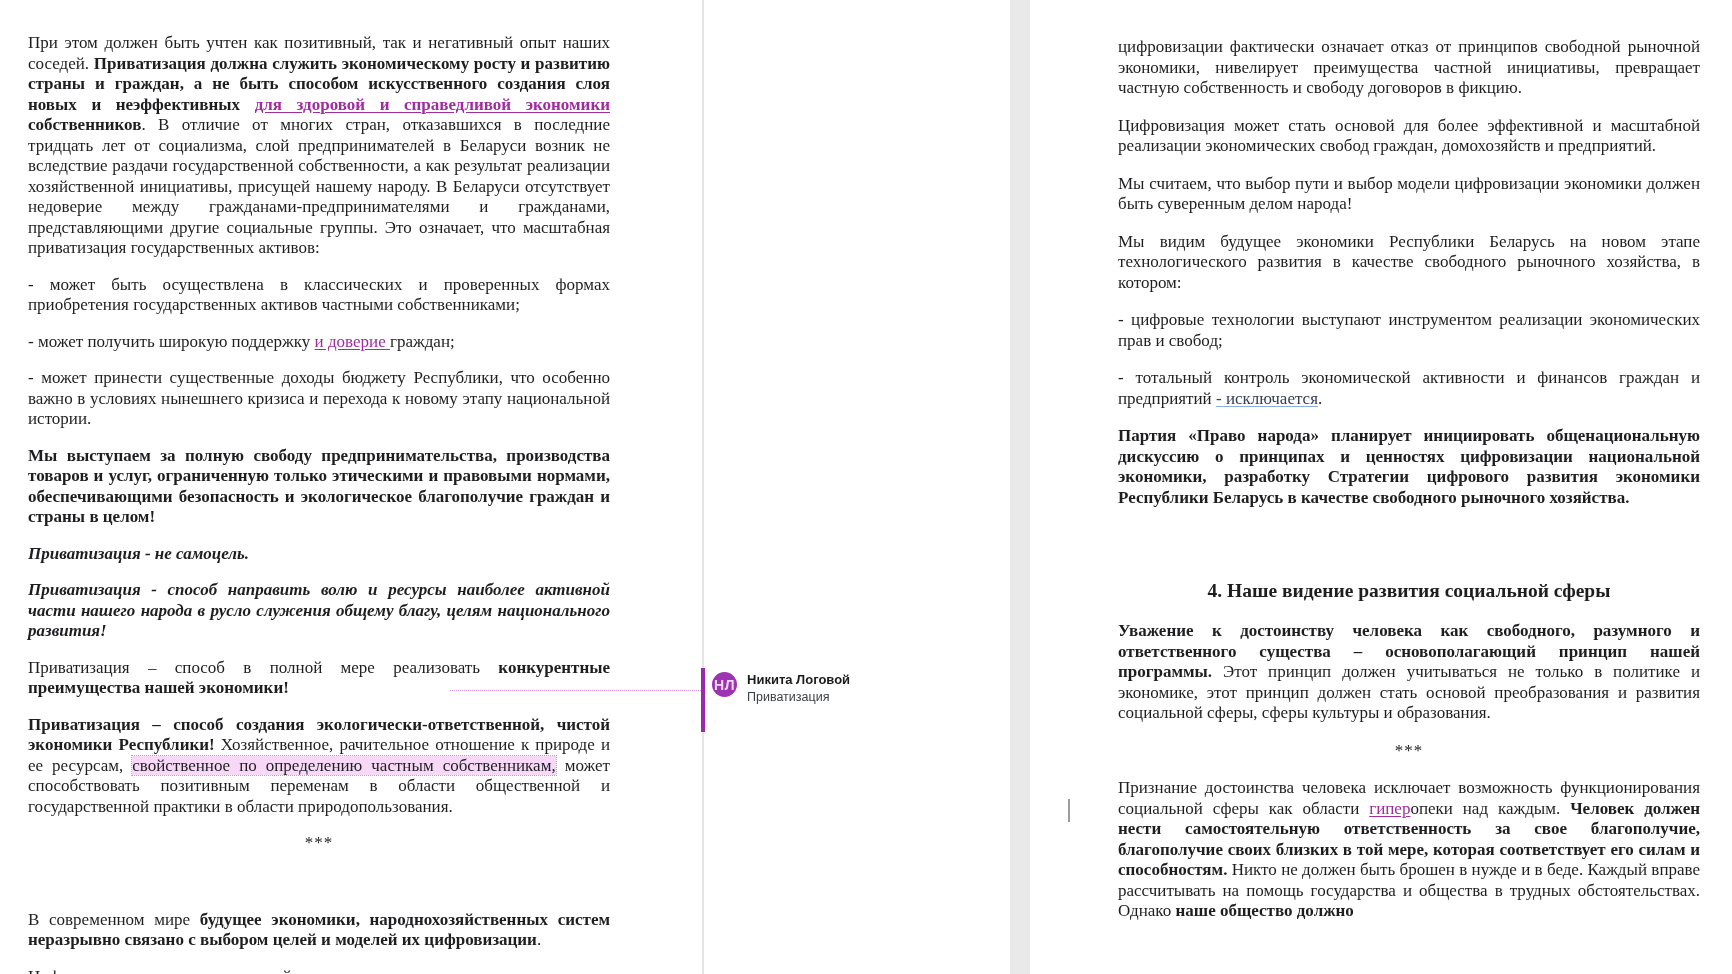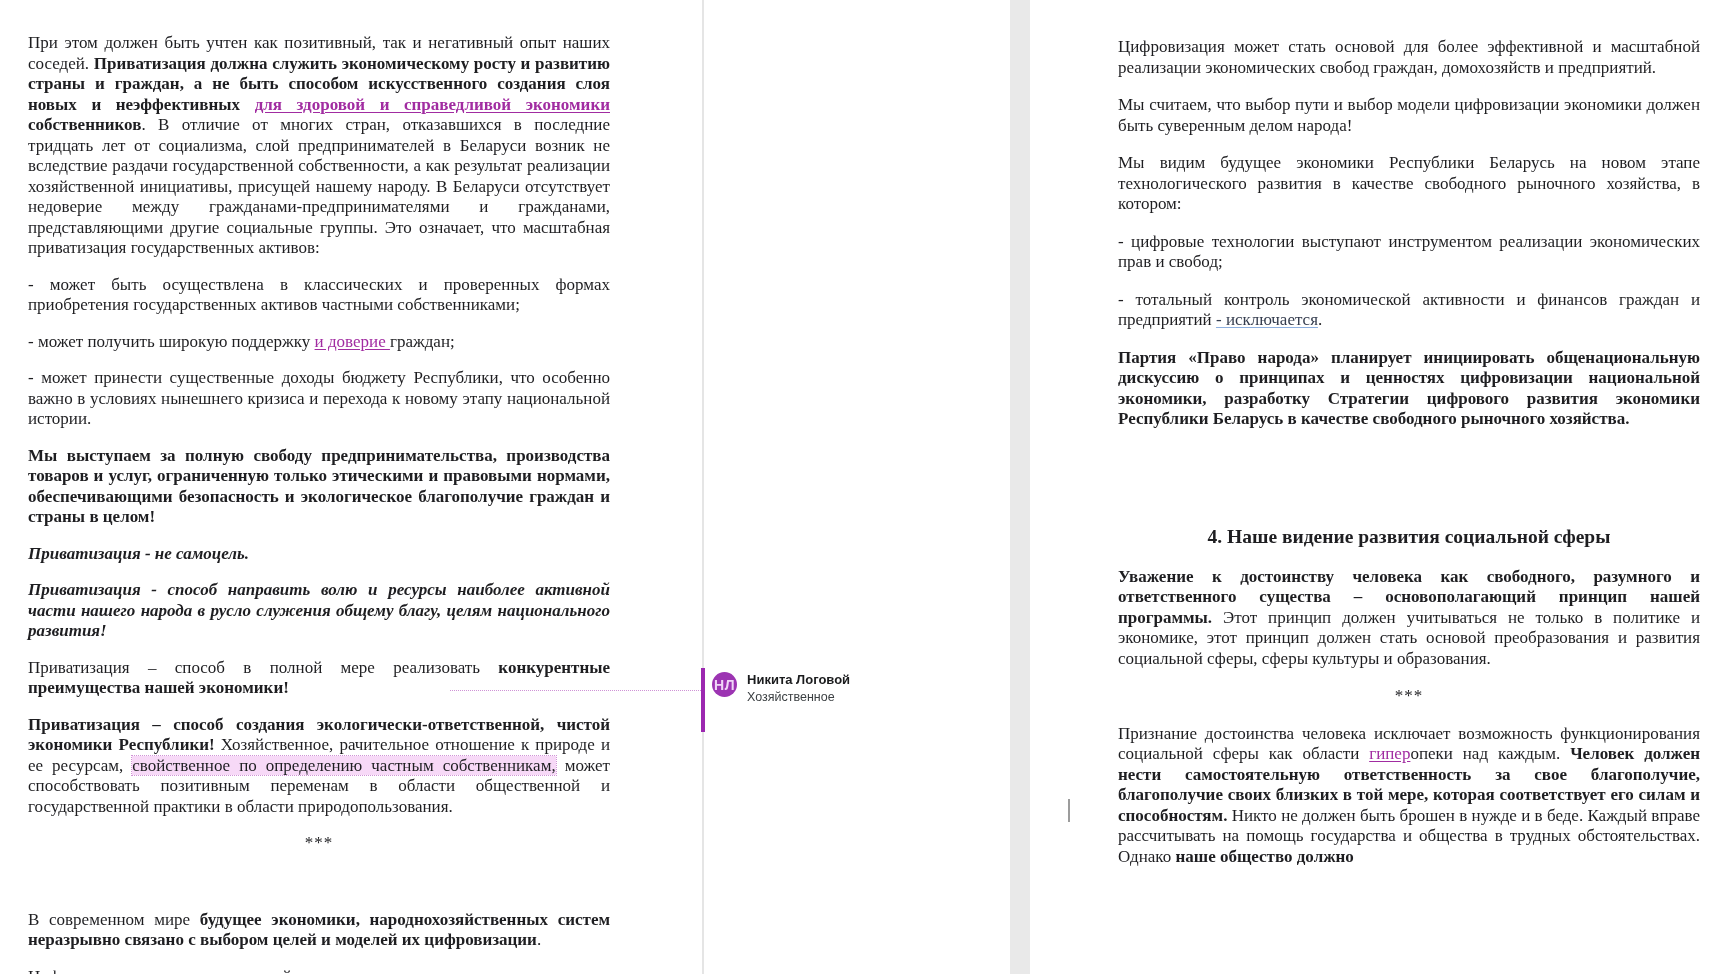--- a/index.html
+++ b/index.html
@@ -10,21 +10,21 @@
   #page-right{left:1030px;width:702px;}
   .column{position:absolute;top:0;text-align:justify;font-size:17px;line-height:20.5px;}
   #page-left .column{left:28px;width:582px;padding-top:33px;}
   #page-right .column{left:88px;width:582px;padding-top:37px;}
   .para{margin:0 0 16px 0;}
   #page-right .para{margin-bottom:17px;}
   .p-bold_italic{font-weight:bold;font-style:italic;}
   .p-stars{text-align:center;margin:8px 0 16px 0;letter-spacing:1px;}
   .p-stars_tall{text-align:center;margin:8px 0 56px 0;letter-spacing:1px;}
   .p-heading{text-align:center;font-weight:bold;font-size:19.5px;line-height:26px;
-    margin:94px 0 70px 0;}
+    margin:70px 0 70px 0;}
   .run-b{font-weight:bold;}
   .run-ins{color:#a12ca1;text-decoration:underline;text-underline-offset:2px;}
   .run-insb{color:#a12ca1;font-weight:bold;text-decoration:underline;text-underline-offset:2px;}
   .run-insblue{color:#343c4e;text-decoration:underline;text-decoration-color:#8caede;
     text-underline-offset:2px;}
   .run-hl{background:#f7d9f7;outline:1px dotted #d093d6;}
   .run-sq{text-decoration-style:wavy;text-decoration-color:#e03a2f;
     text-decoration-thickness:1px;text-underline-offset:3px;}
   
   #page1-edge{position:absolute;left:702px;top:0;width:2px;height:974px;background:#e5e5e5;}
@@ -72,29 +72,30 @@
 
   <div id="page1-edge"></div>
   <div id="comment-anchor-bar"></div>
 
   <aside id="comment-card">
     <div id="comment-avatar">
       <span>НЛ</span>
     </div>
     <div>
       <div class="comment-author">Никита Логовой</div>
-      <div class="comment-text">Хозяйственное</div>
+      <div class="comment-text">Приватизация</div>
     </div>
   </aside>
 
   <div id="page-gap"></div>
 
   <section class="page" id="page-right">
     <div id="change-bar"></div>
     <div class="column" id="page-right-content">
+        <p class="para p-normal"><span class="run run-r">цифровизации фактически означает отказ от принципов свободной рыночной экономики, нивелирует преимущества частной инициативы, превращает частную собственность и свободу договоров в фикцию.</span></p>
         <p class="para p-normal"><span class="run run-r">Цифровизация может стать основой для более эффективной и масштабной реализации экономических свобод граждан, домохозяйств и предприятий.</span></p>
         <p class="para p-normal"><span class="run run-r">Мы считаем, что выбор пути и выбор модели цифровизации экономики должен быть суверенным делом народа!</span></p>
         <p class="para p-normal"><span class="run run-r">Мы видим будущее экономики Республики Беларусь на новом этапе технологического развития в качестве свободного рыночного хозяйства, в котором:</span></p>
         <p class="para p-normal"><span class="run run-r">- цифровые технологии выступают инструментом реализации экономических прав и свобод;</span></p>
         <p class="para p-normal"><span class="run run-r">- тотальный контроль экономической активности и финансов граждан и предприятий </span><span class="run run-insblue">- исключается</span><span class="run run-r">.</span></p>
         <p class="para p-normal"><span class="run run-b">Партия «Право народа» планирует инициировать общенациональную дискуссию о принципах и ценностях цифровизации национальной экономики, разработку Стратегии цифрового развития экономики Республики Беларусь в качестве свободного рыночного хозяйства.</span></p>
         <p class="para p-heading"><span class="run run-r">4. Наше видение развития социальной сферы</span></p>
         <p class="para p-normal"><span class="run run-b">Уважение к достоинству человека как свободного, разумного и ответственного существа – основополагающий принцип нашей программы. </span><span class="run run-r">Этот принцип должен учитываться не только в политике и экономике, этот принцип должен стать основой преобразования и развития социальной сферы, сферы культуры и образования.</span></p>
         <p class="para p-stars"><span class="run run-r">***</span></p>
         <p class="para p-normal"><span class="run run-r">Признание достоинства человека исключает возможность функционирования социальной сферы как области </span><span class="run run-ins">гипер</span><span class="run run-sq">опеки</span><span class="run run-r"> над каждым. </span><span class="run run-b">Человек должен нести самостоятельную ответственность за свое благополучие, благополучие своих близких в той мере, которая соответствует его силам и способностям. </span><span class="run run-r">Никто не должен быть брошен в нужде и в беде. Каждый вправе рассчитывать на помощь государства и общества в трудных обстоятельствах. Однако </span><span class="run run-b">наше общество должно</span></p>

